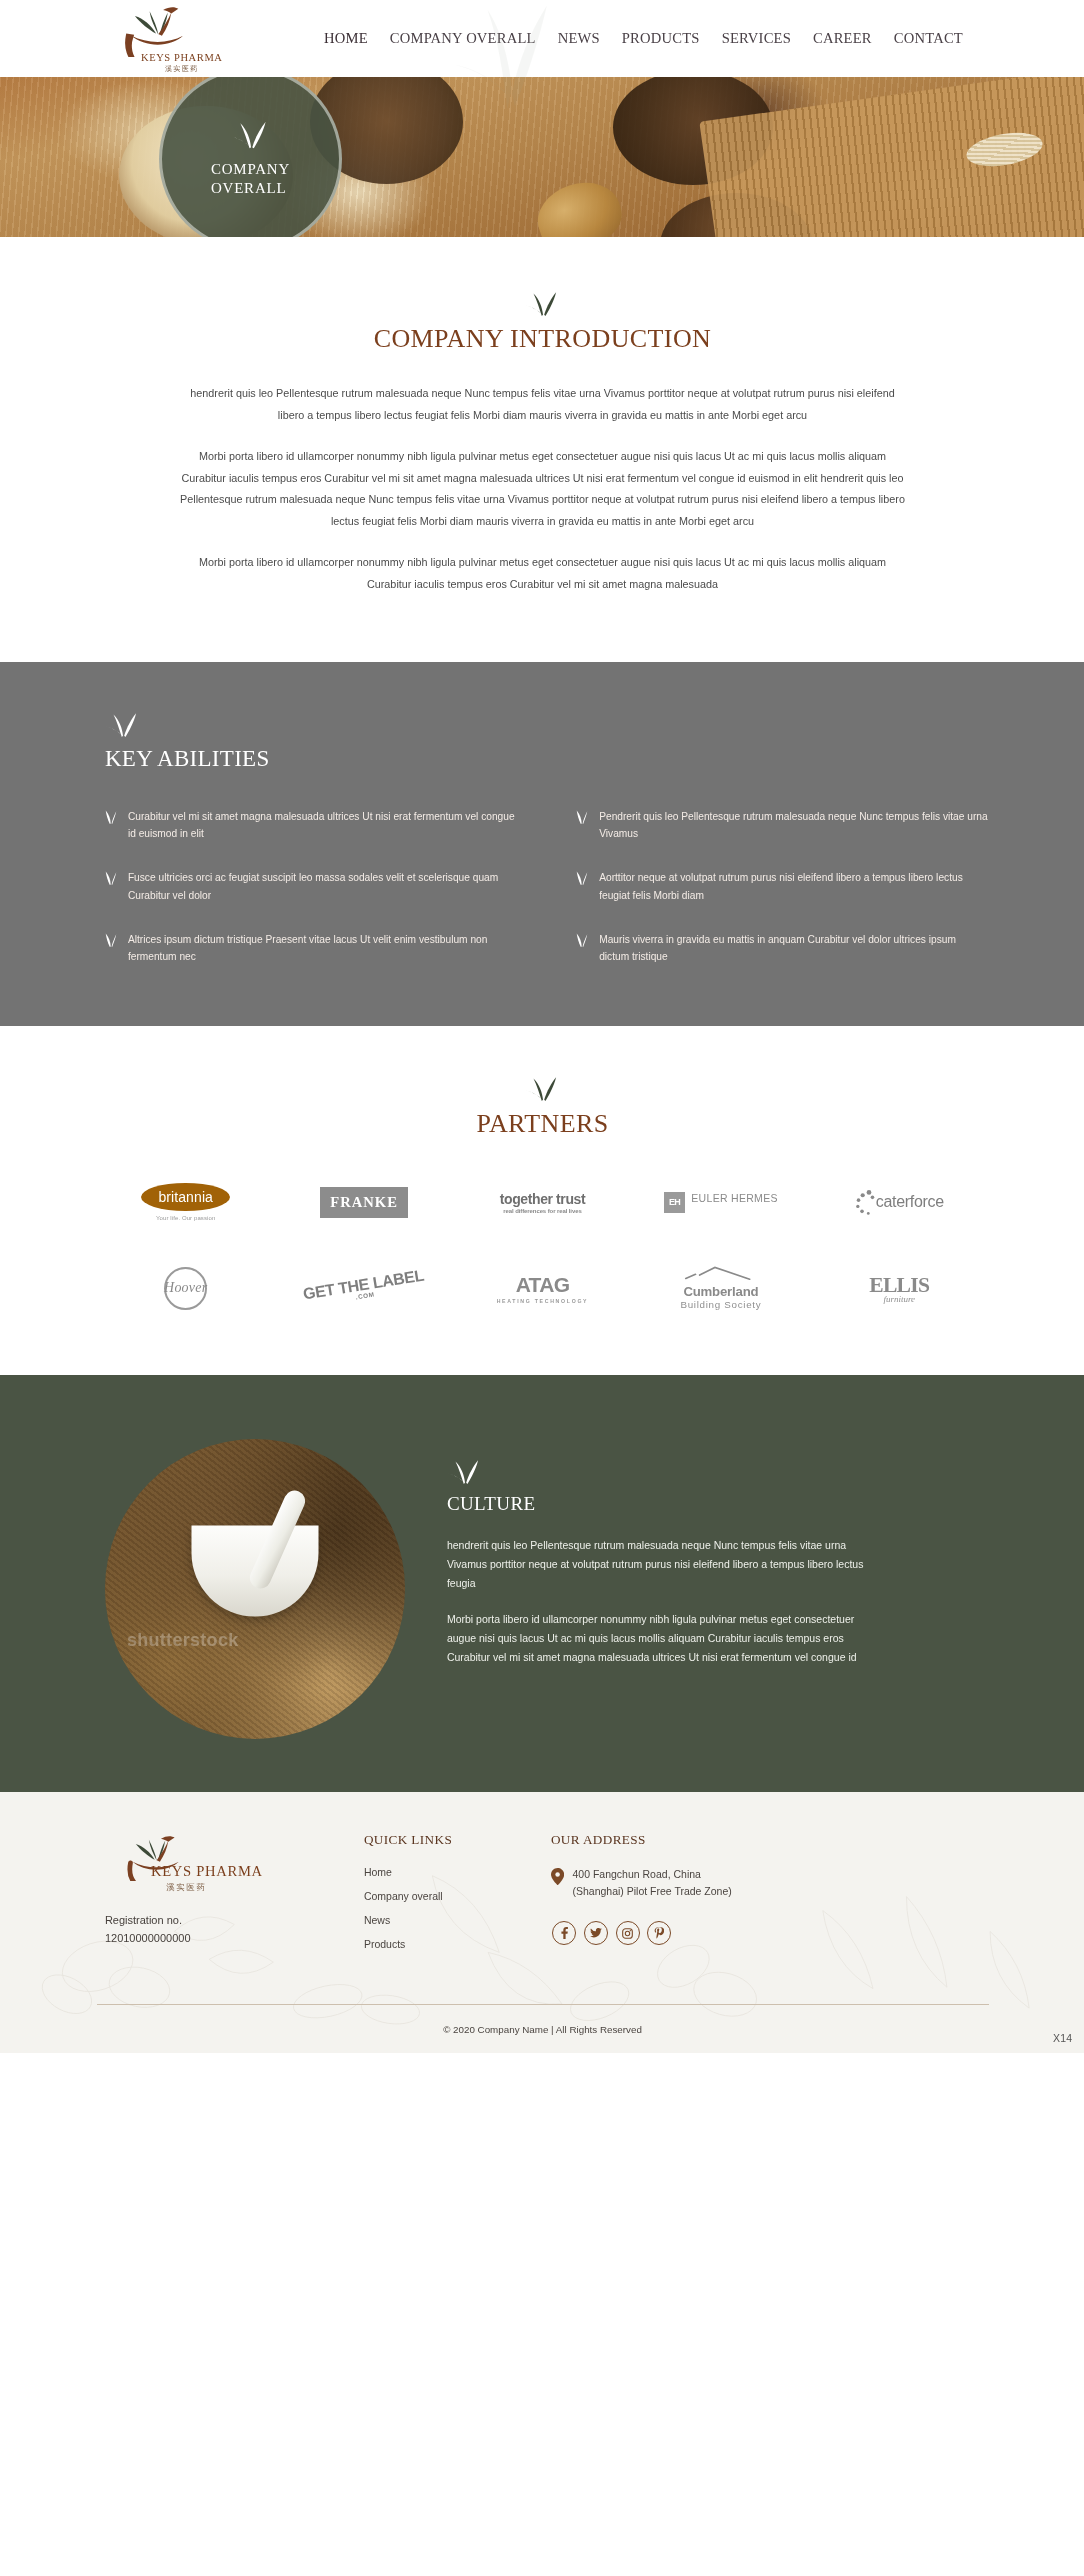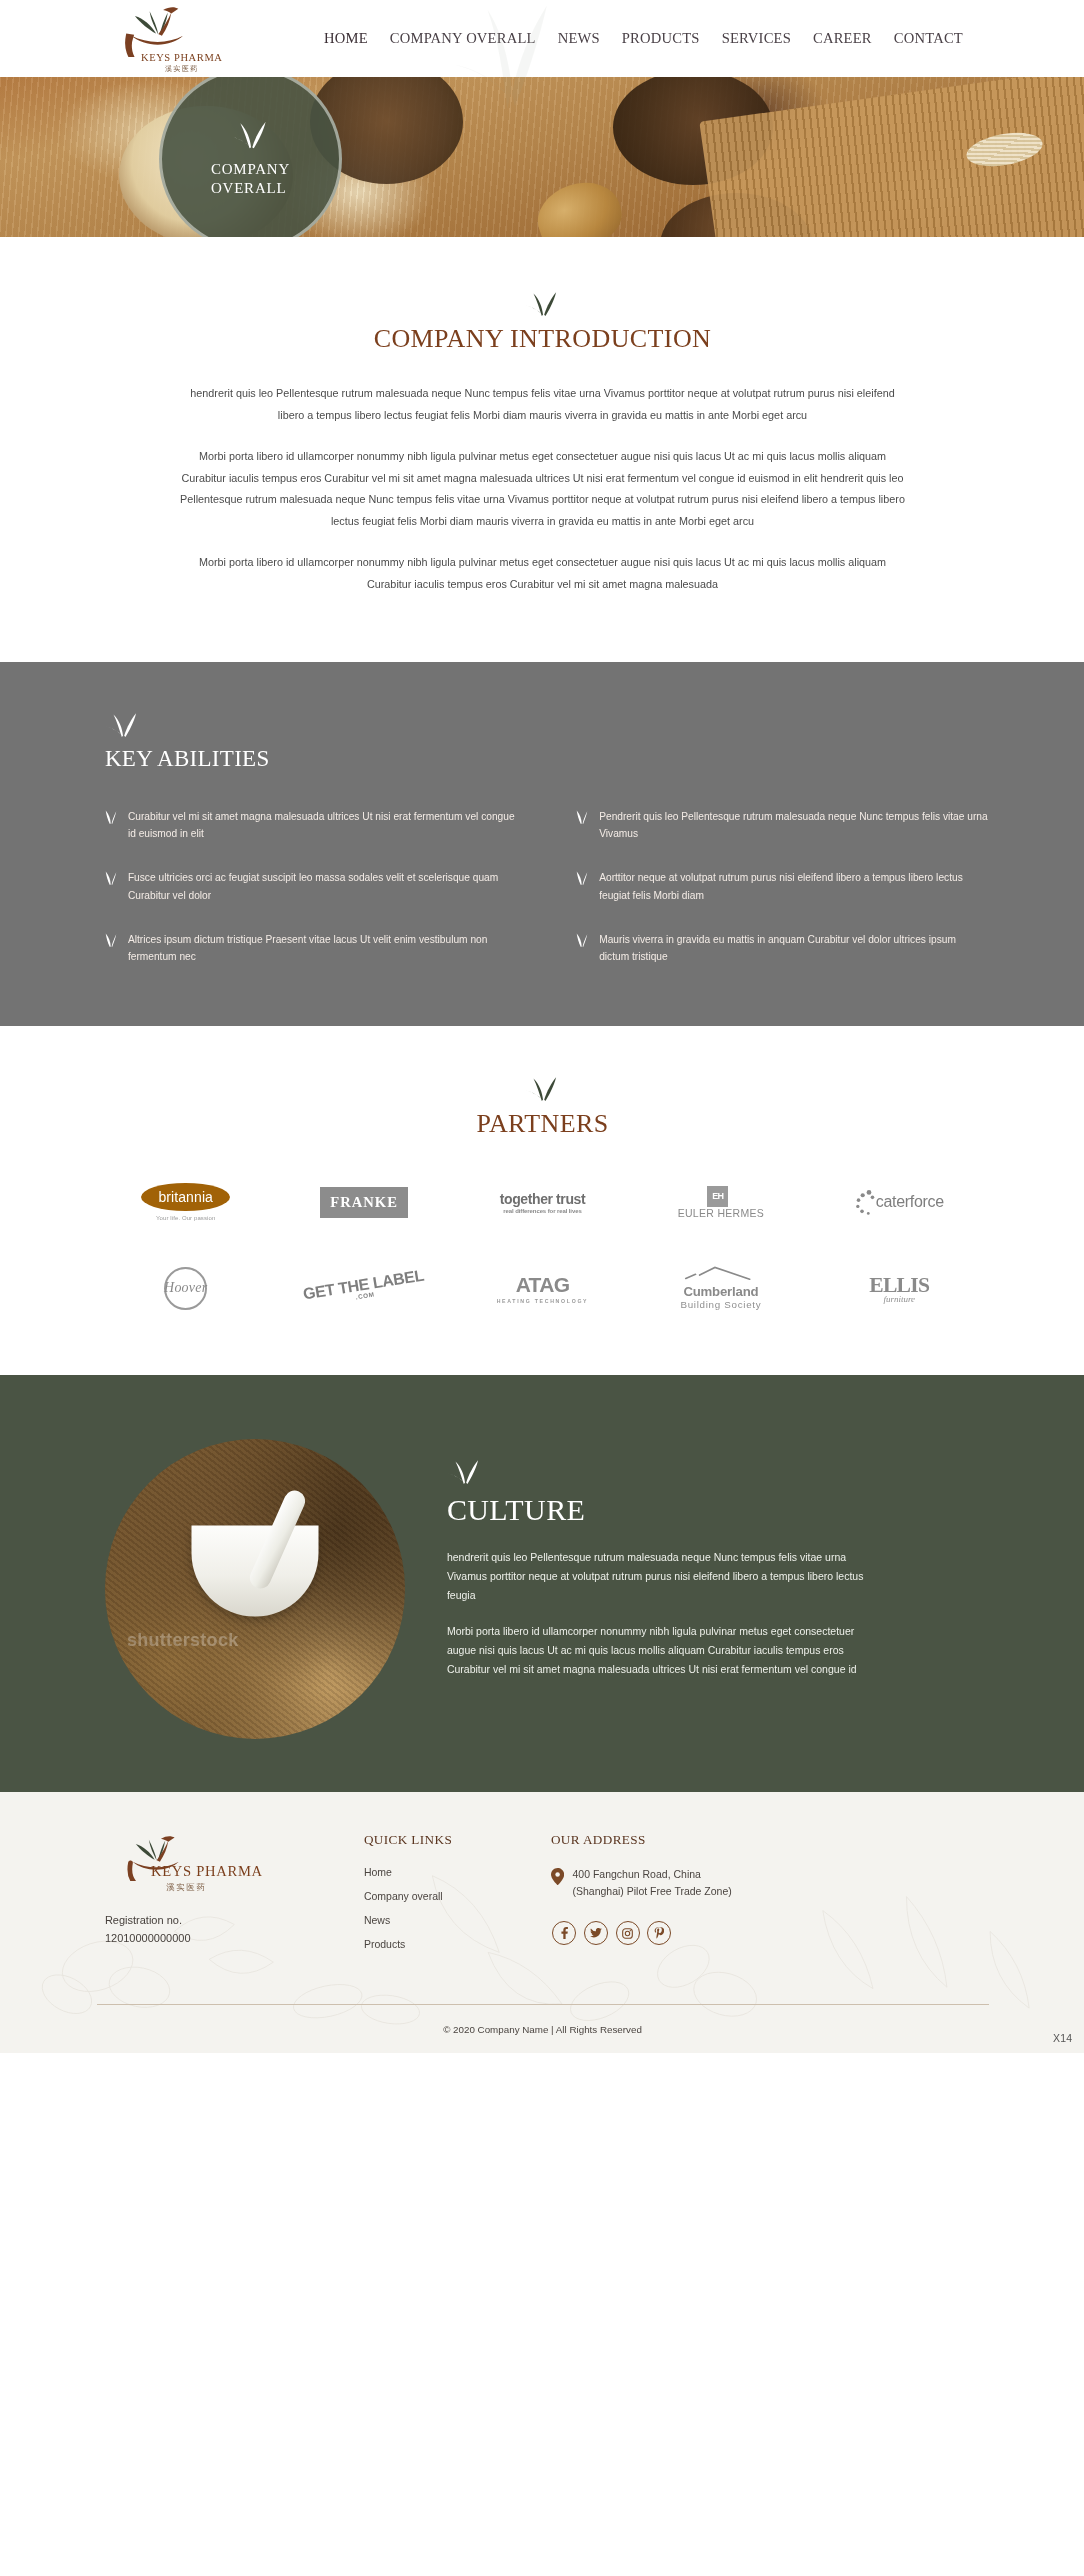--- a/index.html
+++ b/index.html
@@ -218,21 +218,21 @@
     opacity:.5;
   }
   .culture-wm{
     position:absolute; left:22px; bottom:88px;
     font-family:"Liberation Sans", sans-serif; font-size:18px;
     color:rgba(255,255,255,.28); letter-spacing:0.3px; font-weight:700;
   }
   .culture-body { padding-top:38px; max-width:439px; }
   .culture-title {
     font-family:"Liberation Serif", serif; color:#fff;
-    font-size:30px; letter-spacing:0.4px; text-transform:uppercase; font-weight:400;
+    font-size:19px; letter-spacing:0.4px; text-transform:uppercase; font-weight:400;
     margin-bottom:21px;
   }
   .culture-body p { font-size:10.5px; line-height:1.82; color:#eef0ea; margin-bottom:16.7px; }
   .culture-body p:last-child{ margin-bottom:0; }
 
   
   .footer { background:#f4f3ef; position:relative; padding:40px 0 0; overflow:hidden; }
   .footer-pattern { position:absolute; inset:0; opacity:.55; pointer-events:none; }
   .footer-inner { width:892px; margin:0 auto; display:flex; position:relative; z-index:2; padding-left:8.4px;}
   .f-col-brand { width:259px; }
@@ -419,21 +419,21 @@
       </div>
 
       <div class="partner">
         <div style="text-align:center;">
           <div class="p-together">together trust</div>
           <div class="p-together-sub">real differences for real lives</div>
         </div>
       </div>
 
       <div class="partner">
-        <div style="display:flex;align-items:center;flex-direction:column;">
+        <div style="display:flex;align-items:flex-start;">
           <span class="p-euler-badge">EH</span>
           <span class="p-euler-text">EULER HERMES</span>
         </div>
       </div>
 
       <div class="partner">
         <div style="display:flex;align-items:center;">
           <svg width="21" height="26.5" viewBox="0 0 30 38">
             <circle cx="20" cy="5" r="3.4" fill="#8a8a8a"></circle>
               <circle cx="11" cy="9" r="3" fill="#8a8a8a"></circle>

